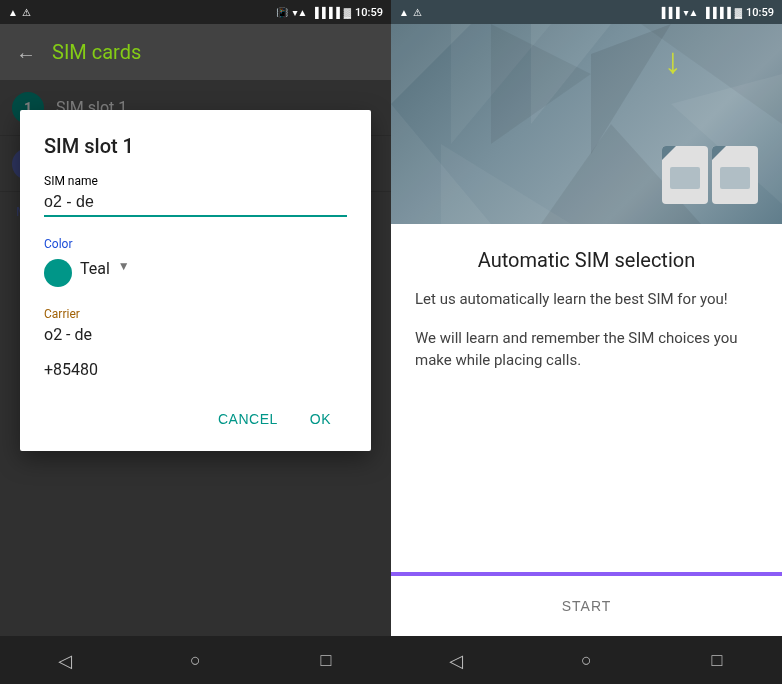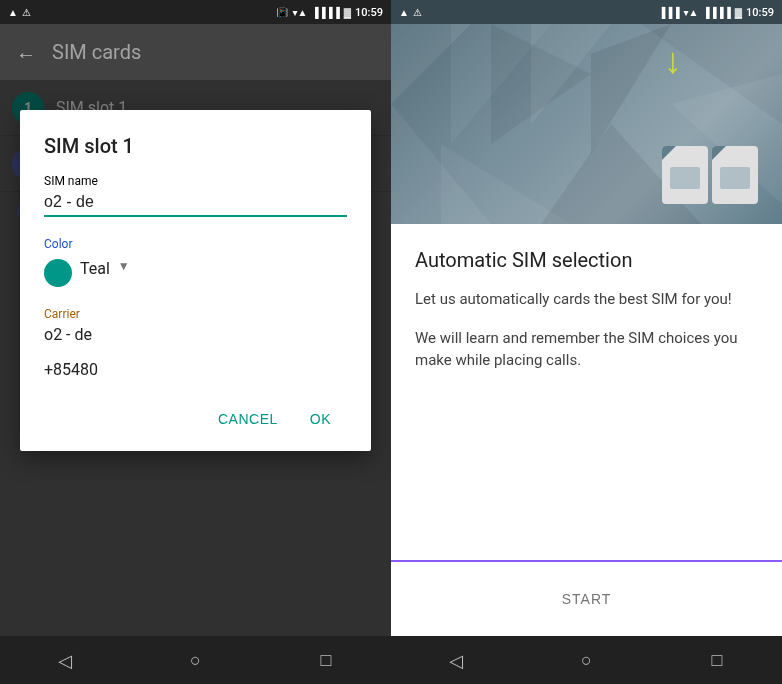--- a/index.html
+++ b/index.html
@@ -62,21 +62,21 @@
       flex-shrink: 0;
     }
 
     .back-arrow {
       color: #bbb;
       font-size: 20px;
       cursor: pointer;
     }
 
     .page-title {
-      color: #a3a3a3;
+      color: #84cc16;
       font-size: 20px;
       font-weight: 400;
     }
 
     .content-bg {
       flex: 1;
       background: #616161;
       position: relative;
       overflow: hidden;
     }
@@ -283,36 +283,37 @@
       background: #fff;
       padding: 24px;
       overflow-y: auto;
     }
 
     .auto-sim-title {
       font-size: 20px;
       color: #212121;
       font-weight: 400;
       margin-bottom: 16px;
+      text-align: center;
     }
 
     .auto-sim-desc {
       font-size: 15px;
       color: #424242;
       line-height: 1.5;
       margin-bottom: 16px;
     }
 
     .start-section {
-      height: 76px;
+      height: 64px;
       background: #fff;
       display: flex;
       align-items: center;
       justify-content: center;
-      border-top: 2px solid #8b5cf6;
+      border-top: 4px solid #8b5cf6;
       flex-shrink: 0;
     }
 
     .start-btn {
       font-size: 14px;
       font-weight: 500;
       color: #757575;
       background: transparent;
       border: none;
       cursor: pointer;
@@ -449,21 +450,21 @@
 
       <div style="width:46px;height:58px;background:#e0e0e0;border-radius:4px;position:relative;overflow:hidden;display:flex;align-items:center;justify-content:center;">
         <div style="position:absolute;top:0;left:0;width:0;height:0;border-top:14px solid #607d8b;border-right:14px solid transparent;"></div>
         <div style="width:30px;height:22px;background:#b0bec5;border-radius:2px;margin-top:6px;"></div>
       </div>
     </div>
   </div>
 
   <div class="right-content">
     <div class="auto-sim-title">Automatic SIM selection</div>
-    <p class="auto-sim-desc">Let us automatically cards the best SIM for you!</p>
+    <p class="auto-sim-desc">Let us automatically learn the best SIM for you!</p>
     <p class="auto-sim-desc">We will learn and remember the SIM choices you make while placing calls.</p>
   </div>
 
   <div class="start-section">
     <button class="start-btn">START</button>
   </div>
 
   <div class="bottom-nav">
     <span class="nav-icon">◁</span>
     <span class="nav-icon">○</span>

